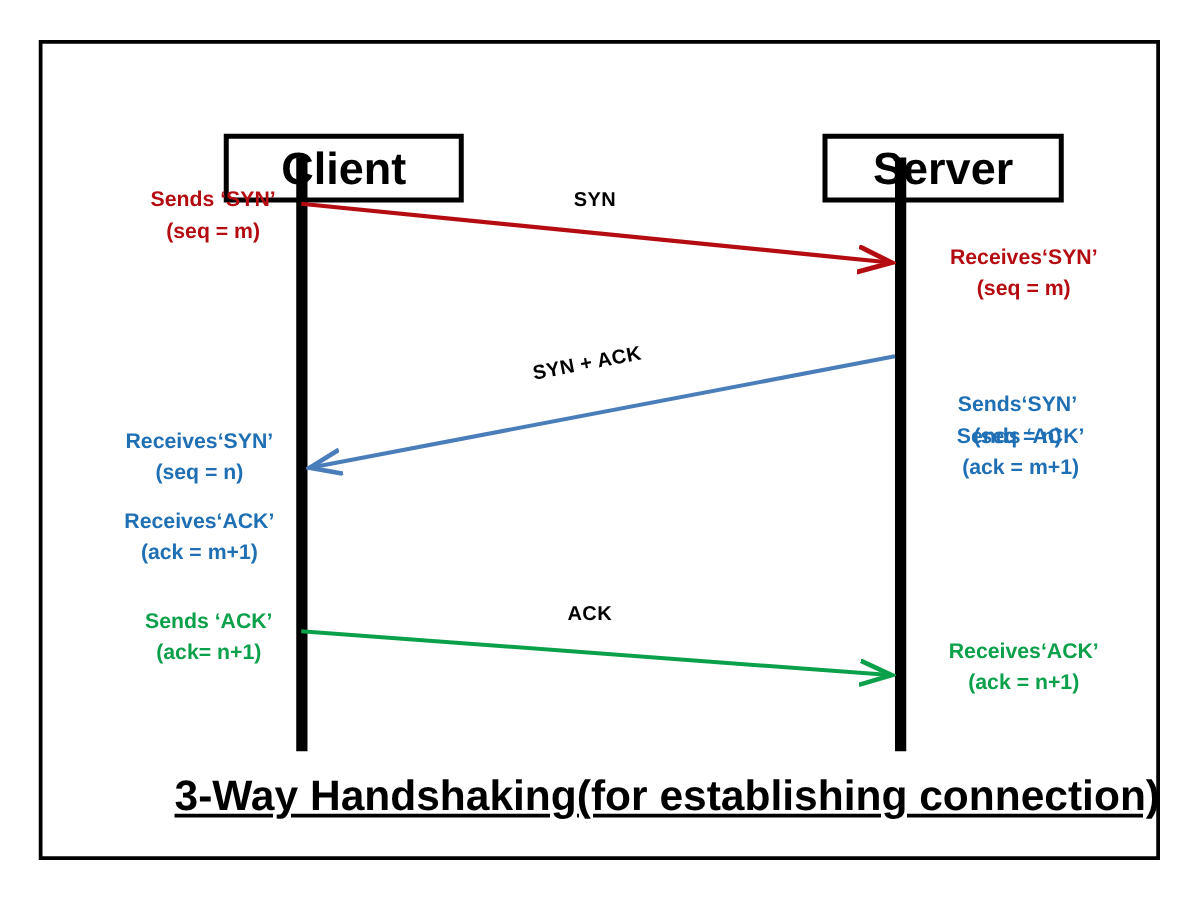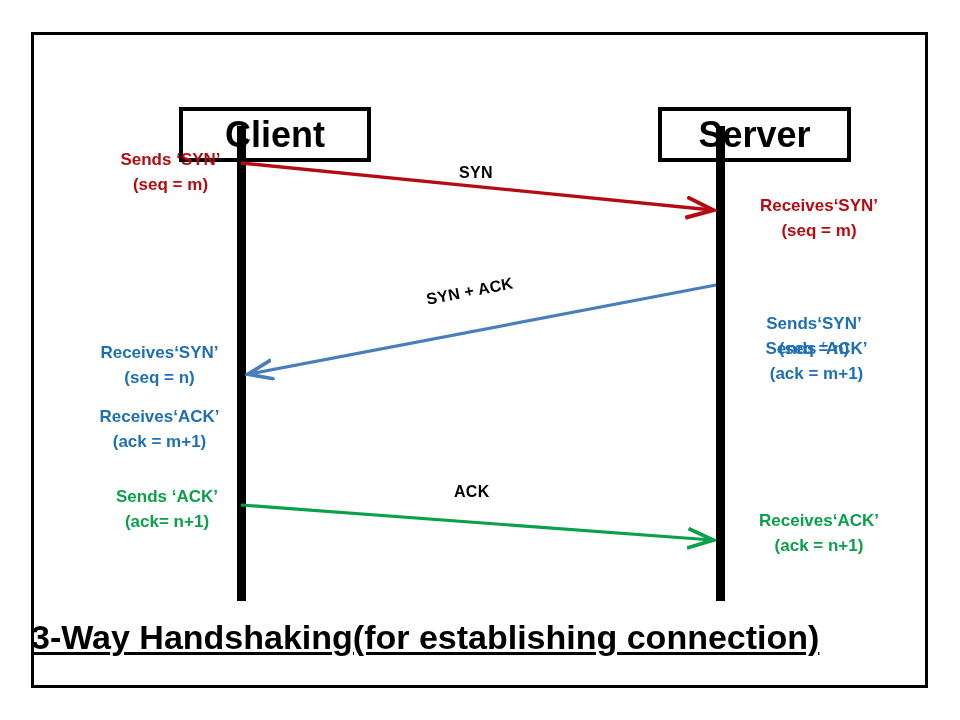--- a/index.html
+++ b/index.html
@@ -20,25 +20,25 @@
              pointer-events:none;}
   .note{position:absolute;font-size:17px;font-weight:bold;line-height:1.45;
         white-space:pre-line;}
   .note.right-al{text-align:center;}
   .note.left-al{text-align:center;}
   .red{color:#B50C11;}
   .blue{color:#1F6FB5;}
   .green{color:#0BA04A;}
   .msg-label{position:absolute;font-size:16px;font-weight:bold;color:#000;
              letter-spacing:.3px;}
-  #label-syn{left:459px;top:164px;}
+  #label-syn{left:459px;top:152px;}
   #label-synack{left:425px;top:291px;transform:rotate(-10.8deg);
                 transform-origin:left top;}
   #label-ack{left:454px;top:483px;}
-  #title{position:absolute;left:31px;top:618px;width:897px;text-align:left;
+  #title{position:absolute;left:31px;top:618px;width:897px;text-align:right;
          font-size:34px;font-weight:bold;color:#000;}
   #title u{text-decoration:underline;text-underline-offset:3px;
            text-decoration-thickness:3px;}
   #n-send-syn{left:103px;top:148px;width:135px;}
   #n-recv-syn{left:744px;top:194px;width:150px;}
   #n-send-syn2{left:744px;top:268px;width:140px;margin-top:44px;}
   #n-send-ack{left:744px;top:337px;width:145px;}
   #n-recv-syn2{left:82px;top:341px;width:155px;}
   #n-recv-ack{left:82px;top:405px;width:155px;}
   #n-send-ack2{left:97px;top:485px;width:140px;}

